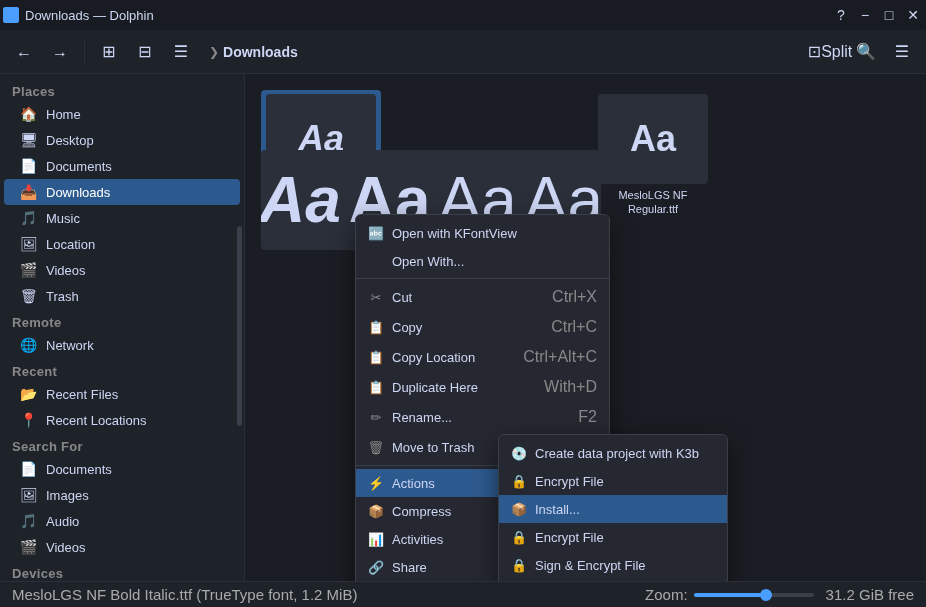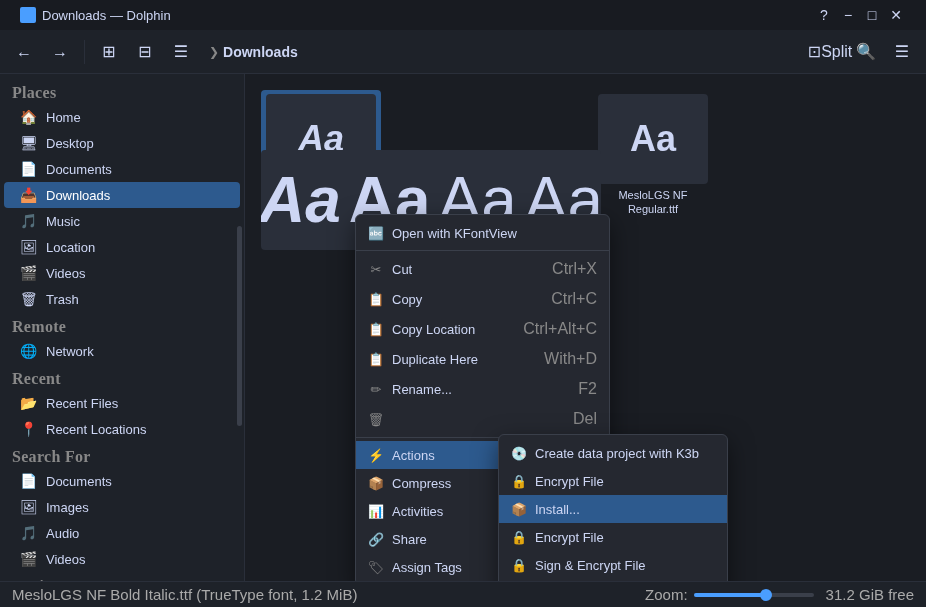--- a/index.html
+++ b/index.html
@@ -15,21 +15,21 @@
       flex-direction: column;
     }
 
     
     .titlebar {
       height: 30px;
       background: #181b21;
       display: flex;
       align-items: center;
       justify-content: space-between;
-      padding: 0 20px;
+      padding: 0 3px;
       flex-shrink: 0;
     }
     .titlebar-left {
       display: flex;
       align-items: center;
       gap: 6px;
     }
     .titlebar-icon {
       width: 16px;
       height: 16px;
@@ -119,26 +119,25 @@
       flex-shrink: 0;
       padding: 4px 0;
       position: relative;
     }
     .sidebar::-webkit-scrollbar { width: 6px; }
     .sidebar::-webkit-scrollbar-track { background: #1e2229; }
     .sidebar::-webkit-scrollbar-thumb { background: #3a3f4a; border-radius: 3px; }
 
     .sidebar-section {
       padding: 6px 12px 2px 12px;
-      font-size: 16px;
+      font-size: 13px;
       color: #888;
       text-transform: none;
       font-weight: bold;
       letter-spacing: 0.3px;
-      font-family: Liberation Serif, serif;
     }
     .sidebar-item {
       display: flex;
       align-items: center;
       gap: 8px;
       padding: 5px 12px 5px 16px;
       cursor: pointer;
       border-radius: 4px;
       margin: 0 4px;
       color: #cdd6f4;
@@ -469,20 +468,24 @@
         <span style="font-size:64px; font-weight:300; color:#cdd6f4; line-height:1;"> Aa</span>
         <span style="font-size:64px; font-weight:100; color:#cdd6f4; line-height:1;"> Aa</span>
       </div>
     </div>
 
     <div class="context-menu">
       <div class="ctx-item">
         <span class="ctx-icon">🔤</span>
         <span class="ctx-label">Open with KFontView</span>
       </div>
+      <div class="ctx-item">
+        <span class="ctx-icon"></span>
+        <span class="ctx-label">Open With...</span>
+      </div>
       <div class="ctx-separator"></div>
       <div class="ctx-item">
         <span class="ctx-icon">✂</span>
         <span class="ctx-label">Cut</span>
         <span class="ctx-shortcut">Ctrl+X</span>
       </div>
       <div class="ctx-item">
         <span class="ctx-icon">📋</span>
         <span class="ctx-label">Copy</span>
         <span class="ctx-shortcut">Ctrl+C</span>
@@ -497,20 +500,21 @@
         <span class="ctx-label">Duplicate Here</span>
         <span class="ctx-shortcut">With+D</span>
       </div>
       <div class="ctx-item">
         <span class="ctx-icon">✏</span>
         <span class="ctx-label">Rename...</span>
         <span class="ctx-shortcut">F2</span>
       </div>
       <div class="ctx-item">
         <span class="ctx-icon">🗑</span>
+        <span class="ctx-label">Move to Trash</span>
         <span class="ctx-shortcut">Del</span>
       </div>
       <div class="ctx-separator"></div>
       <div class="ctx-item highlighted">
         <span class="ctx-icon">⚡</span>
         <span class="ctx-label">Actions</span>
         <span class="ctx-arrow">▶</span>
       </div>
       <div class="ctx-item">
         <span class="ctx-icon">📦</span>

